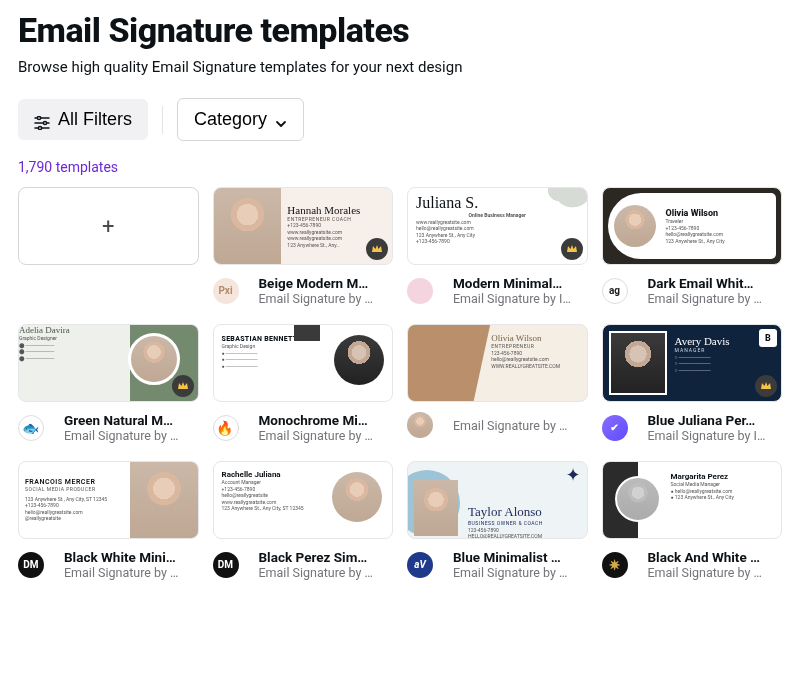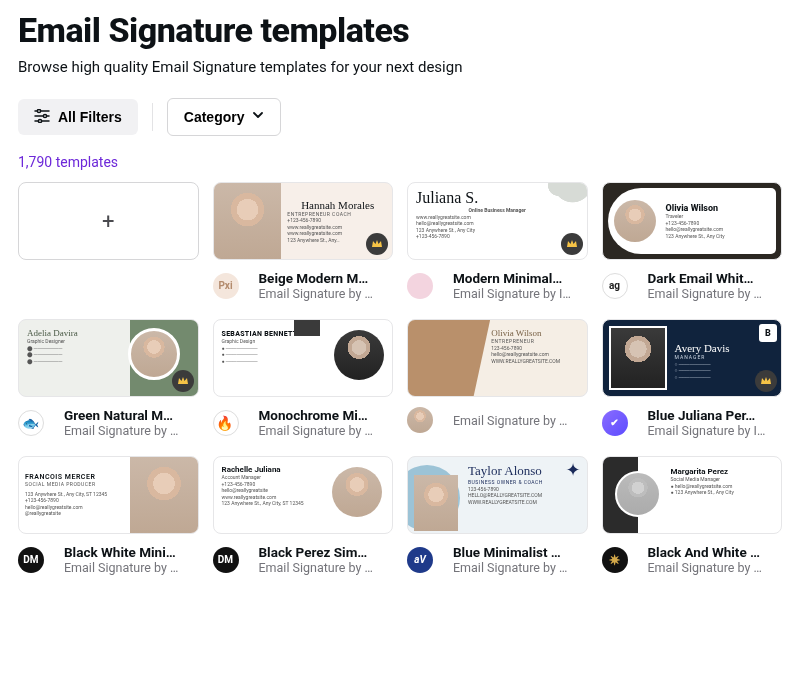--- a/index.html
+++ b/index.html
@@ -1,21 +1,21 @@
 <!DOCTYPE html>
 <html><head>
 <meta charset="utf-8">
 <style>
   * { box-sizing: border-box; margin: 0; padding: 0; }
   body { font-family: -apple-system, BlinkMacSystemFont, "Segoe UI", Roboto, Helvetica, Arial, sans-serif; background:#fff; color:#0d1216; width:800px; }
   .wrap { padding: 10px 18px 18px 18px; }
   h1 { font-size: 34px; font-weight: 800; letter-spacing:-0.5px; margin-bottom: 8px; }
   .subtitle { font-size: 15px; color:#0d1216; margin-bottom: 22px; }
   .filters { display:flex; gap:14px; align-items:center; margin-bottom:18px; position:relative;}
-  .btn { display:flex; align-items:flex-start; gap:8px; font-size:14px; font-weight:700; border-radius:6px; padding:10px 16px; cursor:pointer; }
+  .btn { display:flex; align-items:flex-end; gap:8px; font-size:18px; font-weight:400; border-radius:6px; padding:10px 16px; cursor:pointer; }
   .btn-filters { background:#f1f1f3; border:none; }
   .btn-category { background:#fff; border:1px solid #d6d6d8; }
   .divider { width:1px; height:28px; background:#e3e3e5; }
   .count { font-size:14px; color:#6d28d9; margin-bottom:12px; }
   .grid { display:grid; grid-template-columns: repeat(4, 1fr); gap:18px 14px; }
   .card { display:flex; flex-direction:column; }
   .thumb { width:100%; height:78px; border-radius:8px; border:1px solid #e6e6e8; overflow:hidden; position:relative; background:#fff; }
   .create-blank { border:1px solid #d6d6d8; display:flex; align-items:center; justify-content:center; font-size:22px; color:#4a4a4f; height:78px; cursor:pointer;}
   .meta { display:flex; gap:20px; align-items:center; margin-top:10px; }
   .avatar { width:26px; height:26px; border-radius:50%; flex:0 0 26px; background:#eee; display:flex; align-items:center; justify-content:center; font-size:10px; font-weight:700; color:#fff; overflow:hidden;}
@@ -74,21 +74,21 @@
 
     <div class="card">
       <div class="thumb create-blank">+</div>
     </div>
 
     <div class="card">
       <div class="thumb" style="background:#f7efe9;">
         <div class="th-split">
           <div class="photo" style="width:38%;"></div>
           <div class="th-col" style="padding:4px 4px 4px 6px; flex:1;">
-            <div class="scriptname" style="font-size:11px;text-align:center;">Hannah Morales</div>
+            <div class="scriptname" style="font-size:11px;">Hannah Morales</div>
             <div class="tiny" style="letter-spacing:0.5px;">ENTREPRENEUR COACH</div>
             <div class="tiny">+123-456-7890</div>
             <div class="tiny">www.reallygreatsite.com</div>
             <div class="tiny">www.reallygreatsite.com</div>
             <div class="tiny">123 Anywhere St., Any…</div>
           </div>
         </div>
         <div class="crown">
             <svg width="12" height="10" viewBox="0 0 12 10">
               <path d="M1 8L2 2l2.5 3L6 1l1.5 4L10 2l1 6z"></path>
@@ -149,21 +149,21 @@
           <div class="t-title">Dark Email Whit…</div>
           <div class="t-sub">Email Signature by …</div>
         </div>
       </div>
     </div>
 
     <div class="card">
       <div class="thumb" style="background:#eef0ec;">
         <div style="position:absolute;right:0;top:0;bottom:0;width:38%;background:#738a6e;"></div>
         <div style="position:absolute;right:18px;top:8px;width:52px;height:52px;border-radius:50%;border:3px solid #fff;" class="photo"></div>
-        <div class="th-col" style="padding:8px;">
+        <div class="th-col" style="padding:0;">
           <div class="serif" style="font-size:9px;color:#4a5a46;">Adelia Davira</div>
           <div class="tiny">Graphic Designer</div>
           <div class="tiny">⬤ ────────</div>
             <div class="tiny">⬤ ────────</div>
             <div class="tiny">⬤ ────────</div>
         </div>
         <div class="crown">
             <svg width="12" height="10" viewBox="0 0 12 10">
               <path d="M1 8L2 2l2.5 3L6 1l1.5 4L10 2l1 6z"></path>
             </svg>
@@ -219,21 +219,21 @@
         <div class="titles">
           <div class="t-sub">Email Signature by …</div>
         </div>
       </div>
     </div>
 
     <div class="card">
       <div class="thumb" style="background:#10233d;">
         <div style="position:absolute;left:6px;top:6px;bottom:6px;width:58px;border:2px solid #fff;" class="photo-dark"></div>
         <div style="position:absolute;right:4px;top:4px;width:18px;height:18px;background:#fff;border-radius:3px;display:flex;align-items:center;justify-content:center;font-size:9px;font-weight:800;">B</div>
-        <div class="th-col" style="position:absolute;left:72px;top:22px;color:#fff;">
+        <div class="th-col" style="position:absolute;left:72px;top:10px;color:#fff;">
           <div class="scriptname" style="font-size:11px;">Avery Davis</div>
           <div class="tiny" style="color:#c9d3e0;letter-spacing:1px;">MANAGER</div>
           <div class="tiny" style="color:#c9d3e0;">○ ─────────</div>
           <div class="tiny" style="color:#c9d3e0;">○ ─────────</div>
           <div class="tiny" style="color:#c9d3e0;">○ ─────────</div>
         </div>
         <div class="crown">
             <svg width="12" height="10" viewBox="0 0 12 10">
               <path d="M1 8L2 2l2.5 3L6 1l1.5 4L10 2l1 6z"></path>
             </svg>
@@ -291,21 +291,21 @@
         </div>
       </div>
     </div>
 
     <div class="card">
       <div class="thumb" style="background:#eef3f6;">
         <div style="position:absolute;right:6px;top:2px;font-size:18px;color:#1a2a5a;">✦</div>
         <div style="position:absolute;left:-14px;top:8px;width:66px;height:66px;border-radius:50%;background:#9cc3d6;"></div>
         <div style="position:absolute;left:6px;top:18px;width:44px;height:56px;" class="photo"></div>
         <div class="th-col" style="position:absolute;left:60px;top:6px;right:6px;">
-          <div class="scriptname" style="font-size:13px;color:#1a2a5a;">Taylor Alonso</div>
+          <div class="scriptname" style="font-size:13px;color:#1a2a5a;margin-top:36px;">Taylor Alonso</div>
           <div class="tiny" style="letter-spacing:0.5px;color:#1a2a5a;">BUSINESS OWNER &amp; COACH</div>
           <div class="tiny">123-456-7890</div>
           <div class="tiny">HELLO@REALLYGREATSITE.COM</div>
           <div class="tiny">WWW.REALLYGREATSITE.COM</div>
         </div>
       </div>
       <div class="meta">
         <div class="avatar" style="background:#1f3a8a;color:#fff;font-style:italic;">aV</div>
         <div class="titles">
           <div class="t-title">Blue Minimalist …</div>

